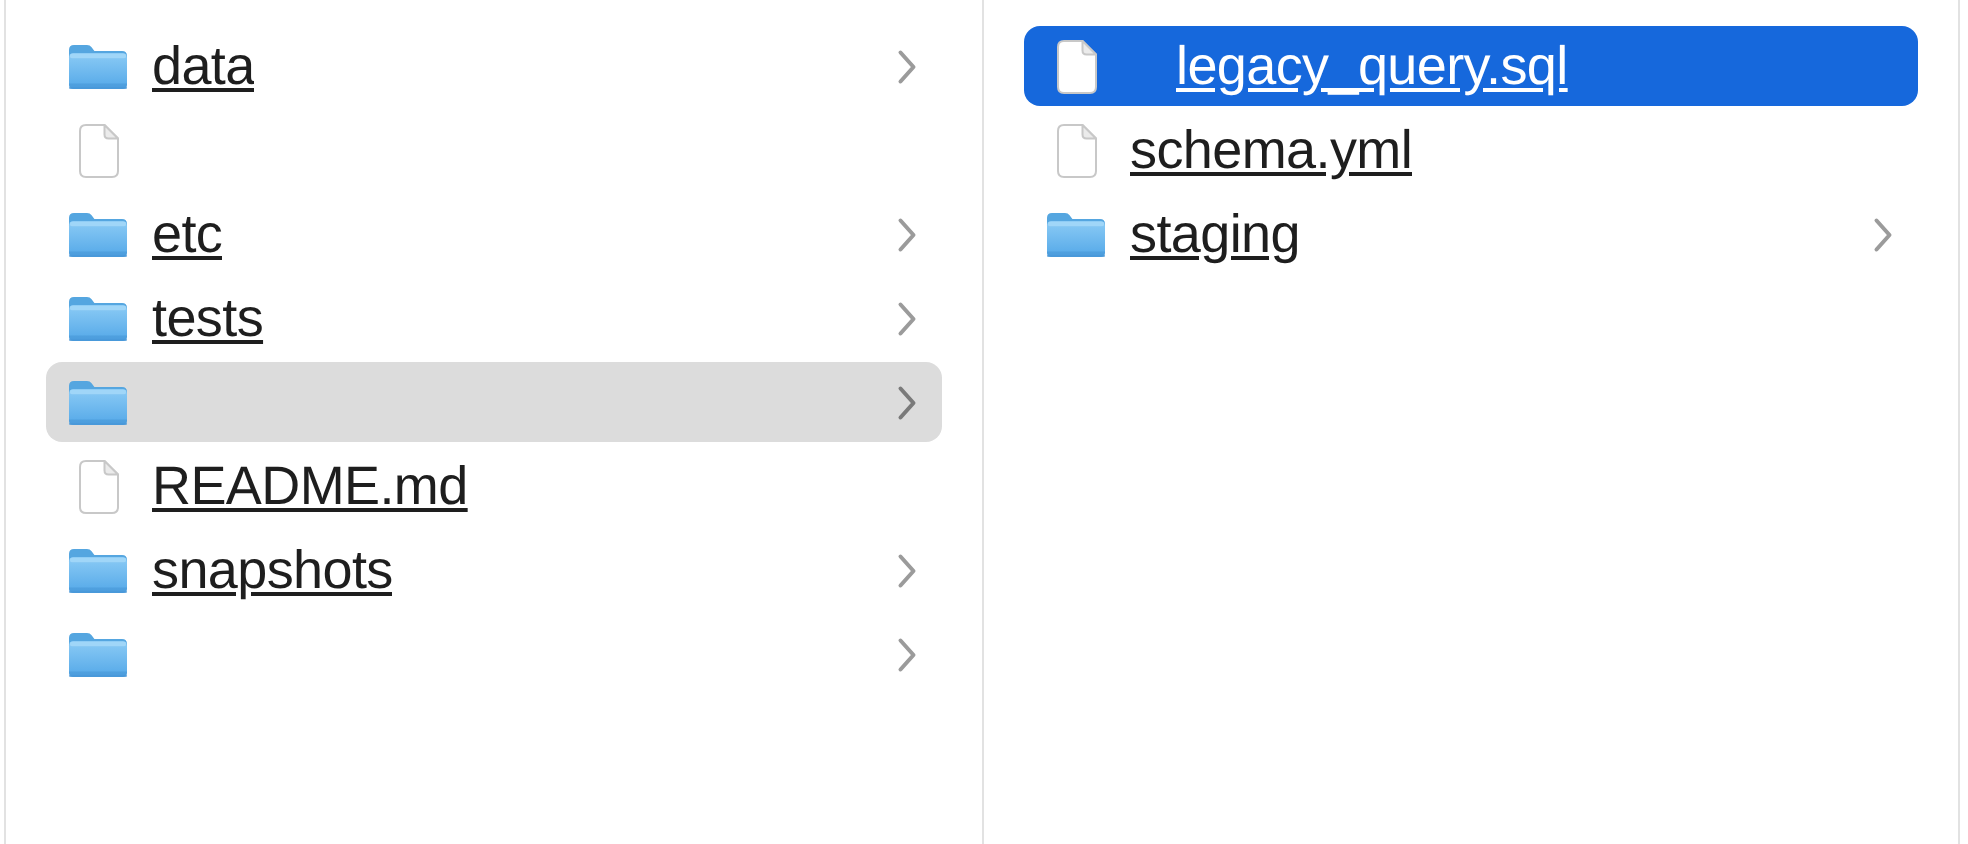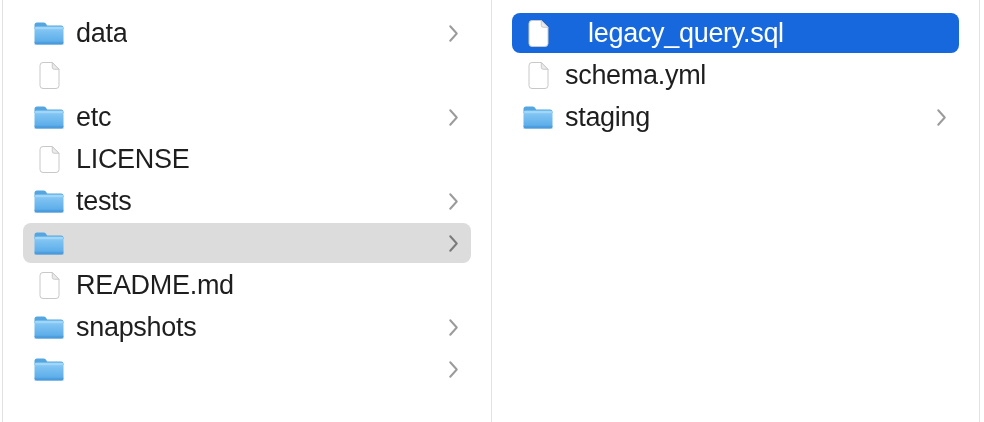--- a/index.html
+++ b/index.html
@@ -27,21 +27,21 @@
   .row.sel-inactive{background:var(--sel-inactive,#dcdcdc);}
   .row.sel-active{background:var(--sel-active,#1668dc);gap:23px;}
   .icon-box{
     width:36px;height:36px;flex:0 0 36px;
     display:flex;align-items:center;justify-content:center;
   }
   .label{
     margin-left:9px;
     font-size:27px;line-height:40px;letter-spacing:-0.3px;
     color:var(--text,#1e1e1e);
-    white-space:nowrap;overflow:hidden;text-overflow:ellipsis;
+    white-space:nowrap;overflow:hidden;text-overflow:ellipsis;text-decoration:underline;
   }
   .sel-active .label{color:var(--text-sel,#fff);}
   .chevron{
     margin-left:auto;margin-right:12px;
     color:var(--chev,#9b9b9b);
     display:flex;align-items:center;
   }
   .sel-inactive .chevron{color:var(--chev-sel,#7a7a7a);}
   .chevron.hidden{visibility:hidden;}
 </style>
@@ -106,34 +106,20 @@
         </span>
     <span class="label">etc</span>
     <span class="chevron">
           <svg width="11" height="19" viewBox="0 0 22 38" aria-hidden="true">
   <path d="M4.5 4.5 L17.5 19 L4.5 33.5" fill="none" stroke="currentColor" stroke-width="4" stroke-linecap="round" stroke-linejoin="round"></path>
           </svg>
         </span>
   </div>
       <div class="row">
     <span class="icon-box">
-          <svg width="23" height="29" viewBox="0 0 46 58" aria-hidden="true">
-      <path class="page" d="M4 9 q0 -6 6 -6 h18.5 L42 16.5 V49 q0 6 -6 6 H10 q-6 0 -6 -6 Z" fill="#ffffff" stroke="#C8C8C8" stroke-width="2"></path>
-      <path class="fold" d="M28.5 3 L42 16.5 h-9.5 q-4 0 -4 -4 Z" fill="#EBEBEB" stroke="#C8C8C8" stroke-width="2" stroke-linejoin="round"></path>
-    </svg>
-        </span>
-    <span class="label">LICENSE</span>
-    <span class="chevron hidden">
-          <svg width="11" height="19" viewBox="0 0 22 38" aria-hidden="true">
-  <path d="M4.5 4.5 L17.5 19 L4.5 33.5" fill="none" stroke="currentColor" stroke-width="4" stroke-linecap="round" stroke-linejoin="round"></path>
-          </svg>
-        </span>
-  </div>
-      <div class="row">
-    <span class="icon-box">
           <svg width="32" height="27" viewBox="0 0 64 54" aria-hidden="true">
       <defs>
               <linearGradient id="fg2" x1="0" y1="0" x2="0" y2="1">
         <stop offset="0" stop-color="#8BCBF5"></stop>
         <stop offset="1" stop-color="#54A8E8"></stop>
       </linearGradient>
             </defs>
       <path d="M3 18 V10 q0 -5 5 -5 h13 q3 0 4.6 2.2 L28.4 11 H56 q5 0 5 5 v2 Z" fill="#55A6E0"></path>
       <rect x="3" y="13" width="58" height="36" rx="4.5" fill="url(#fg2)"></rect>
       <rect x="3.8" y="13.8" width="56.4" height="4.5" rx="2.2" fill="#A5D8F8" opacity="0.85"></rect>

